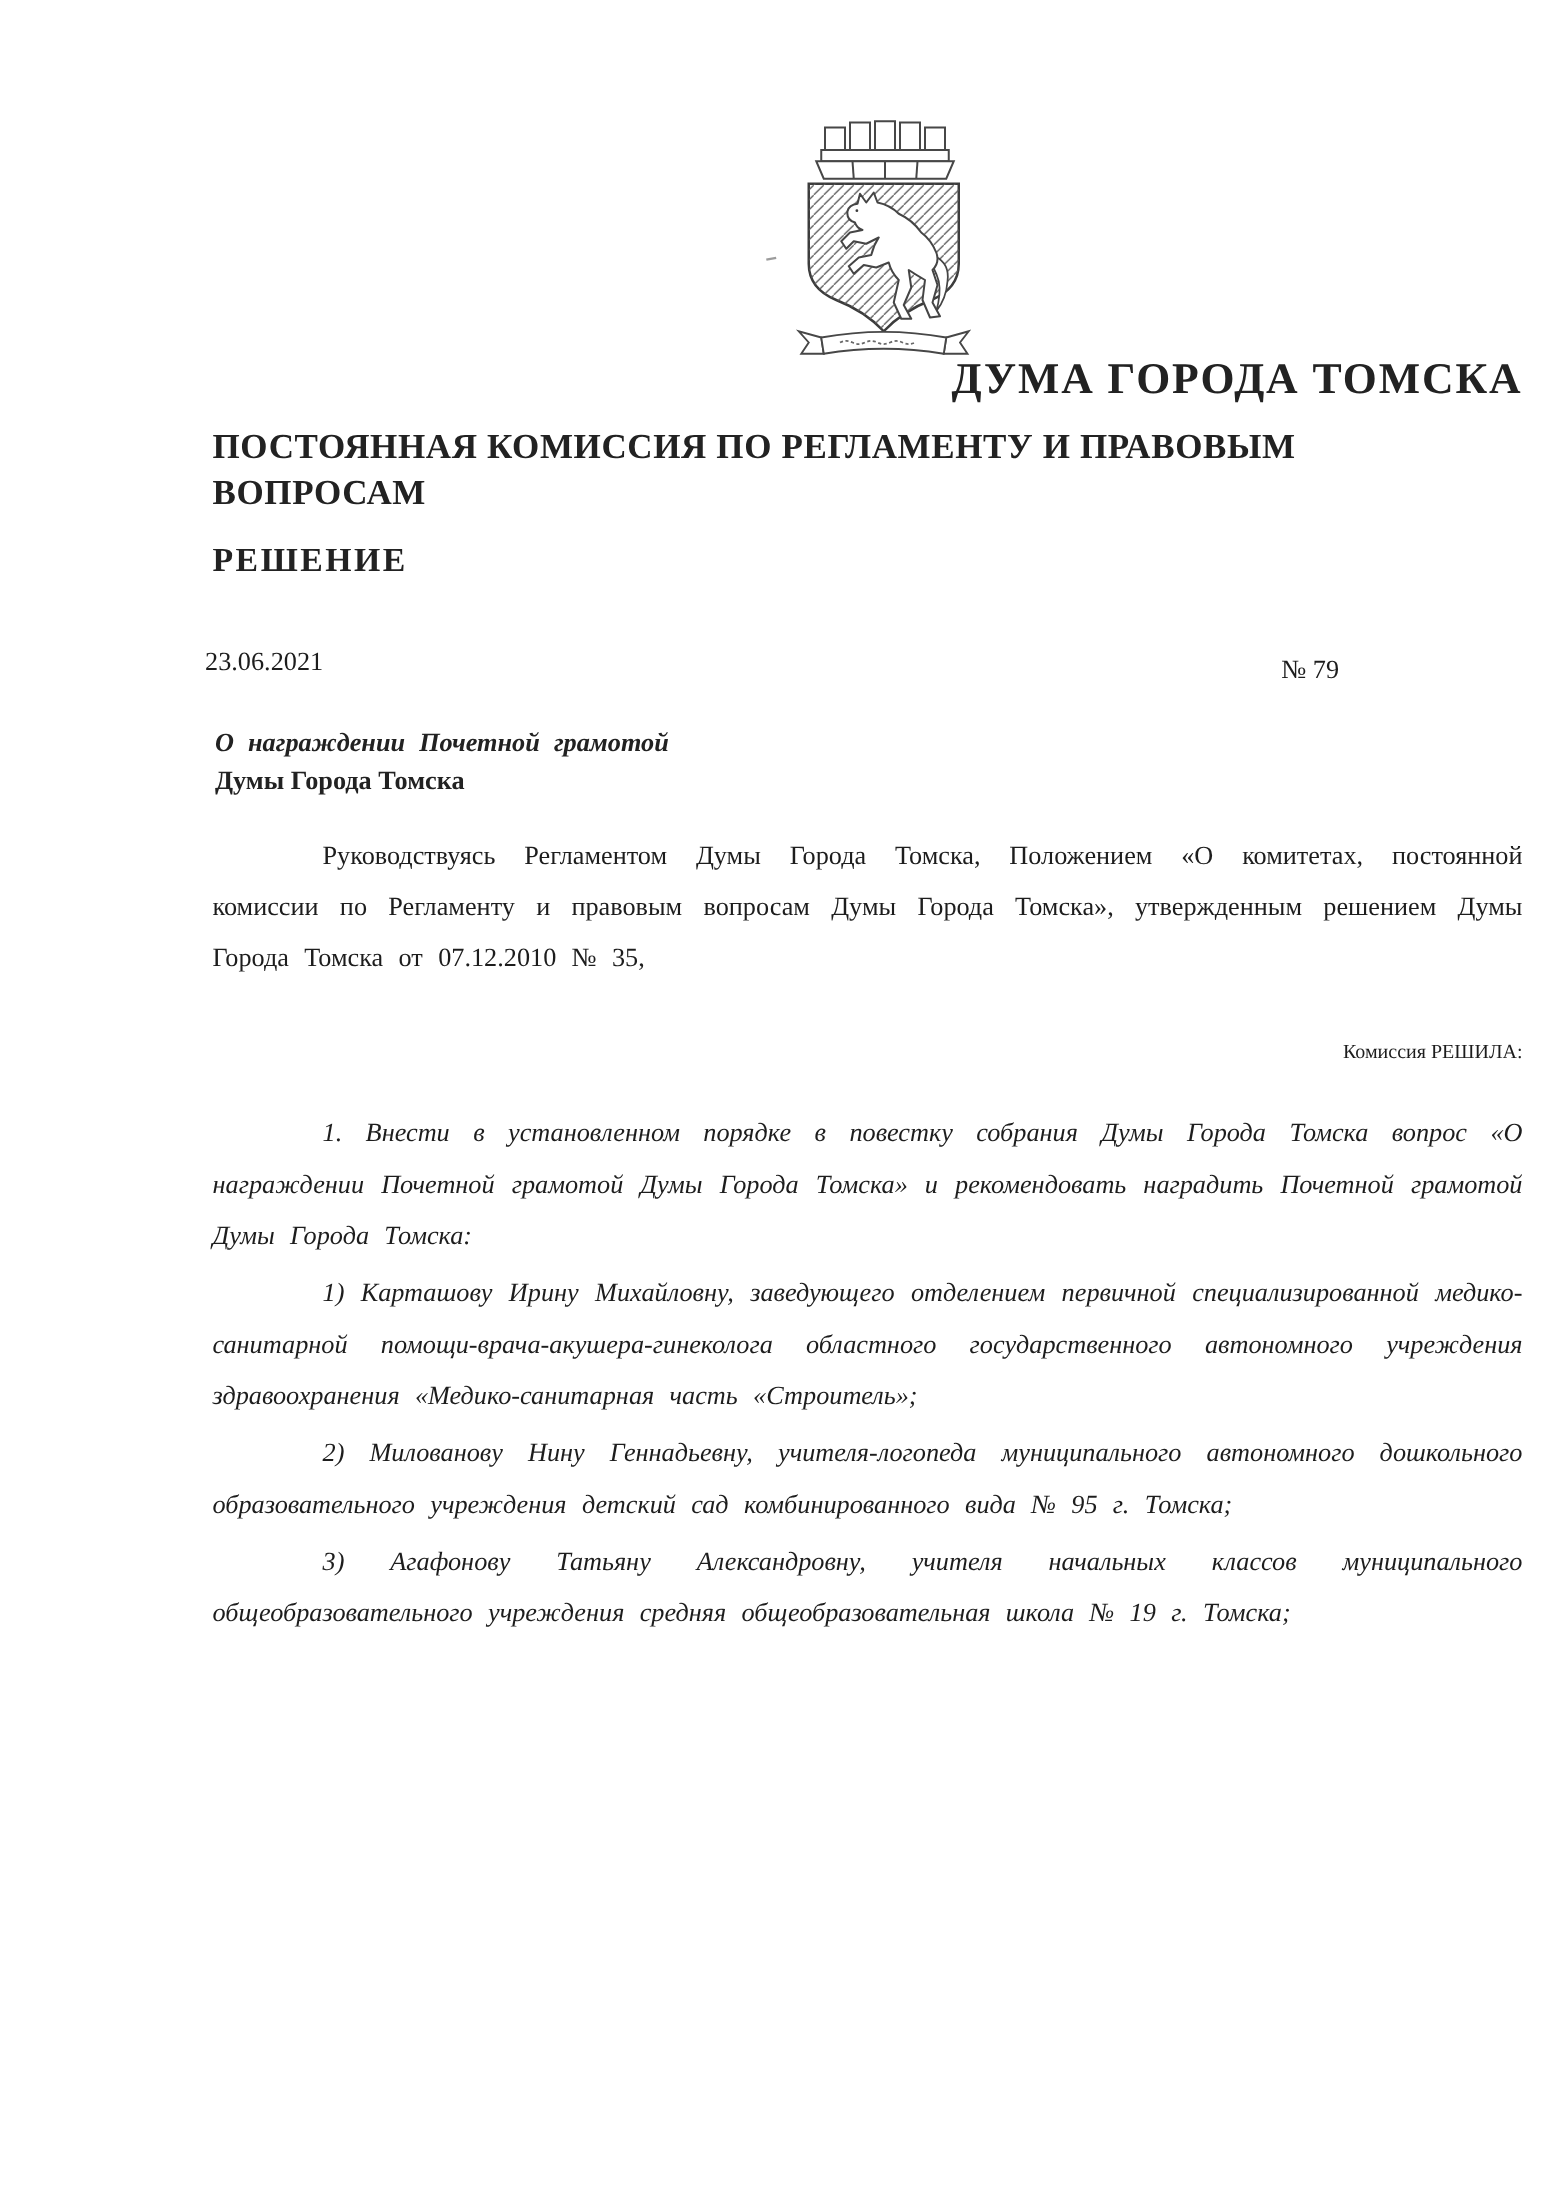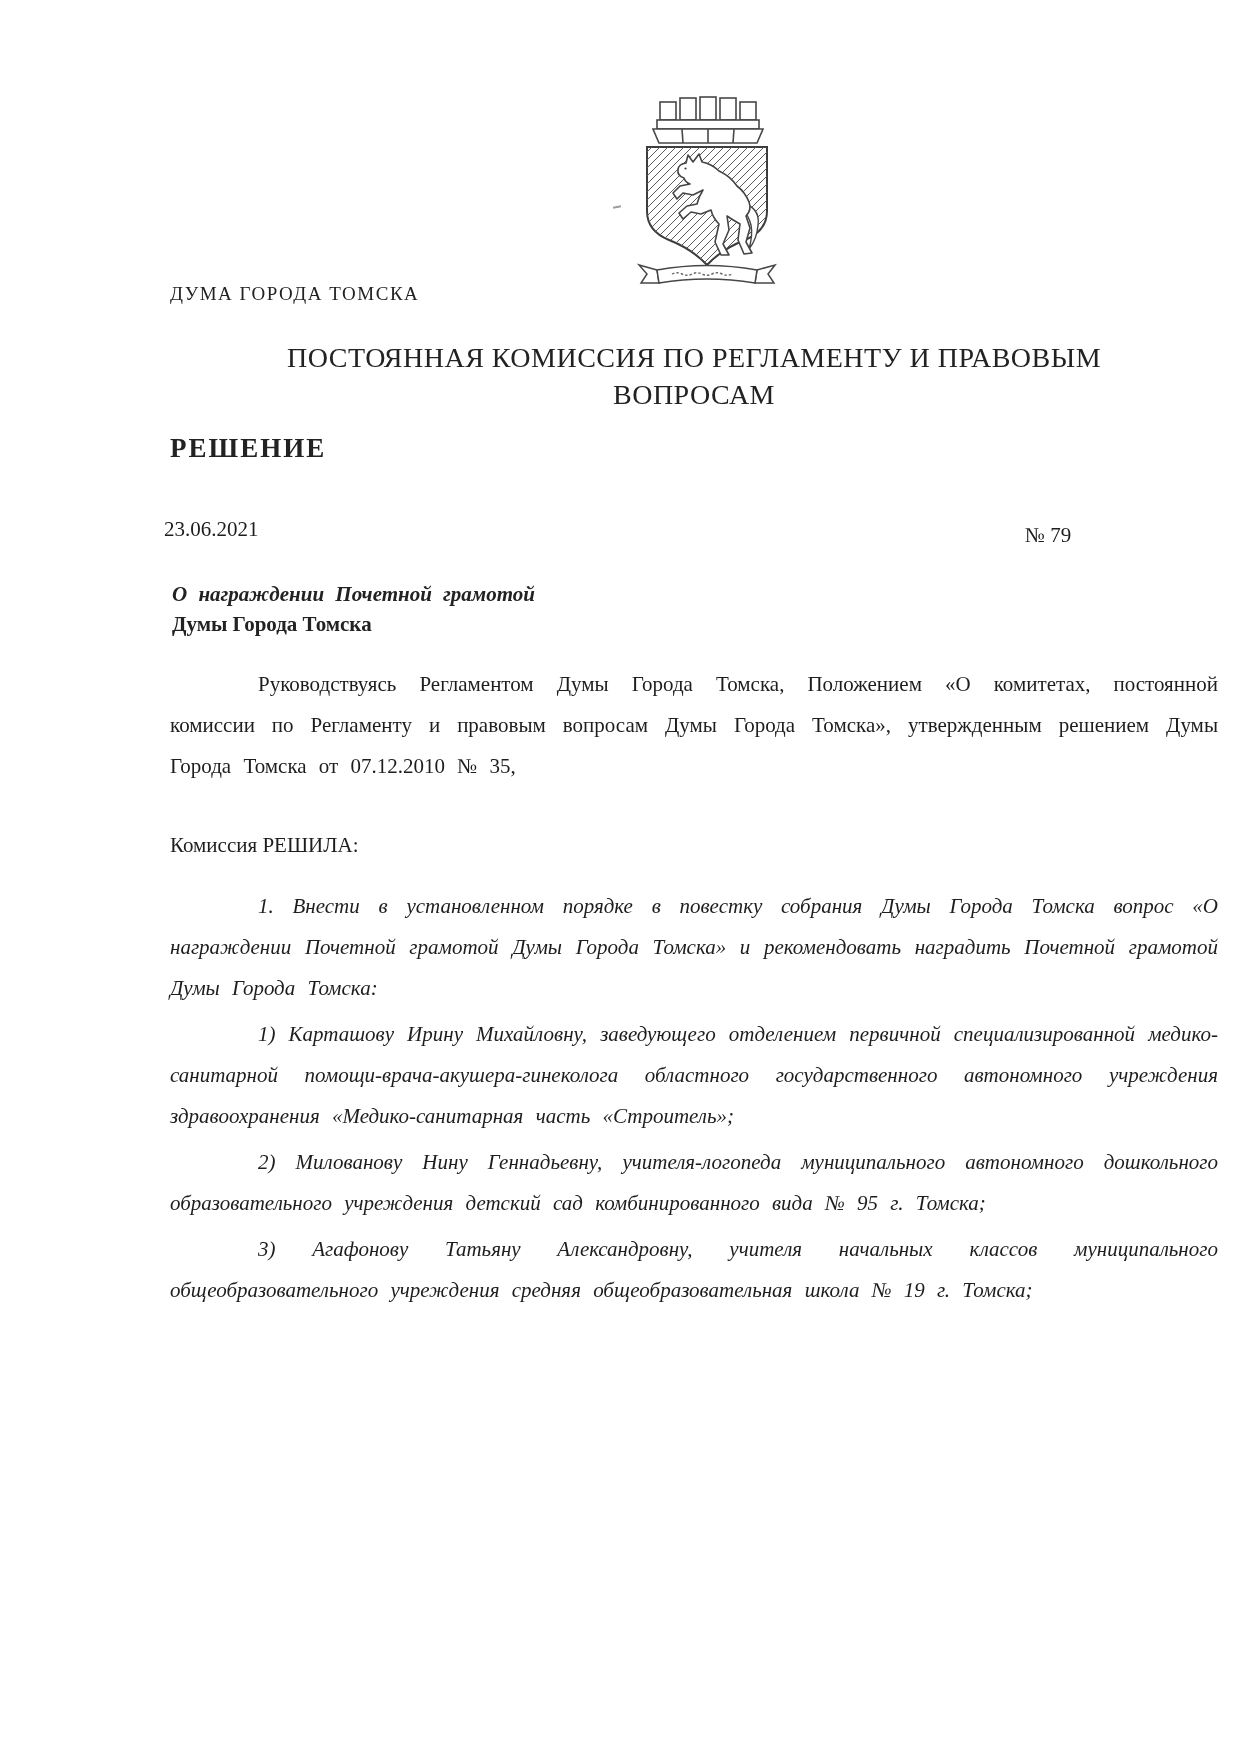--- a/index.html
+++ b/index.html
@@ -5,42 +5,42 @@
   html,body{margin:0;padding:0;}
   body{
     width:1240px;height:1753px;background:#ffffff;
     font-family:"Liberation Serif","DejaVu Serif",serif;
     color:#1d1d1d;
   }
   .page{position:absolute;left:0;top:0;width:1240px;height:1753px;background:#fff;overflow:hidden;}
   .emblem{position:absolute;left:627px;top:92px;width:160px;height:196px;}
   .scan-artifact{position:absolute;left:613px;top:206px;width:8px;height:2px;background:#9c9c9c;transform:rotate(-10deg);}
   .org-title{
-    position:absolute;left:170px;top:283px;width:1048px;text-align:left;
-    font-weight:normal;font-size:19px;letter-spacing:1.5px;color:#222;
+    position:absolute;left:170px;top:283px;width:1048px;text-align:right;
+    font-weight:bold;font-size:35px;letter-spacing:1.5px;color:#222;
   }
   .commission-title{
-    position:absolute;left:170px;top:339px;width:1048px;text-align:center;
-    font-weight:normal;font-size:28px;line-height:37px;letter-spacing:.5px;color:#222;
+    position:absolute;left:170px;top:339px;width:1048px;text-align:left;
+    font-weight:bold;font-size:28px;line-height:37px;letter-spacing:.5px;color:#222;
   }
   .doc-type{
     position:absolute;left:170px;top:433px;width:1048px;text-align:left;
     font-weight:bold;font-size:27px;letter-spacing:2px;color:#222;
   }
   .doc-date{position:absolute;left:164px;top:517px;font-size:21px;}
   .doc-number{position:absolute;left:1025px;top:511px;font-size:21px;margin-top:12px;}
   .subject{
     position:absolute;left:172px;top:579px;font-size:21px;font-weight:bold;line-height:30px;color:#222;
   }
   .subject .l1{word-spacing:6px;font-style:italic;}
   .preamble{
     position:absolute;left:170px;top:664px;width:1048px;
     font-size:21px;line-height:41px;text-align:justify;text-indent:88px;word-spacing:7px;
   }
-  .res-heading{position:absolute;left:170px;top:833px;width:1048px;text-align:left;font-size:21px;}
+  .res-heading{position:absolute;left:170px;top:833px;width:1048px;text-align:right;font-size:16px;}
   .paras{
     position:absolute;left:170px;top:886px;width:1048px;
     font-size:21px;line-height:41px;text-align:justify;
   }
   .paras p{margin:0 0 5px 0;text-indent:88px;word-spacing:7px;font-style:italic;}
 </style>
 </head>
 <body>
 
 <div class="page">

